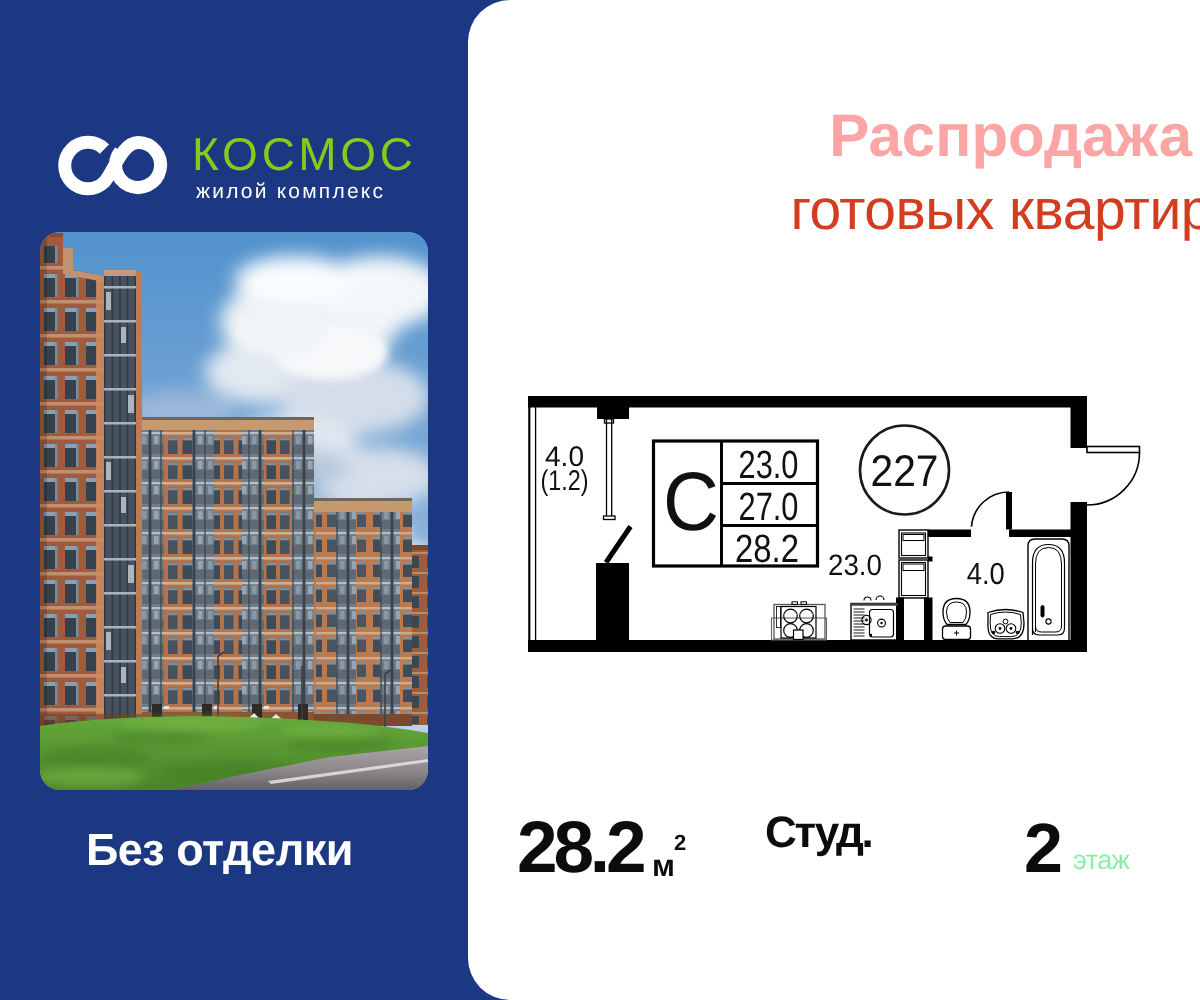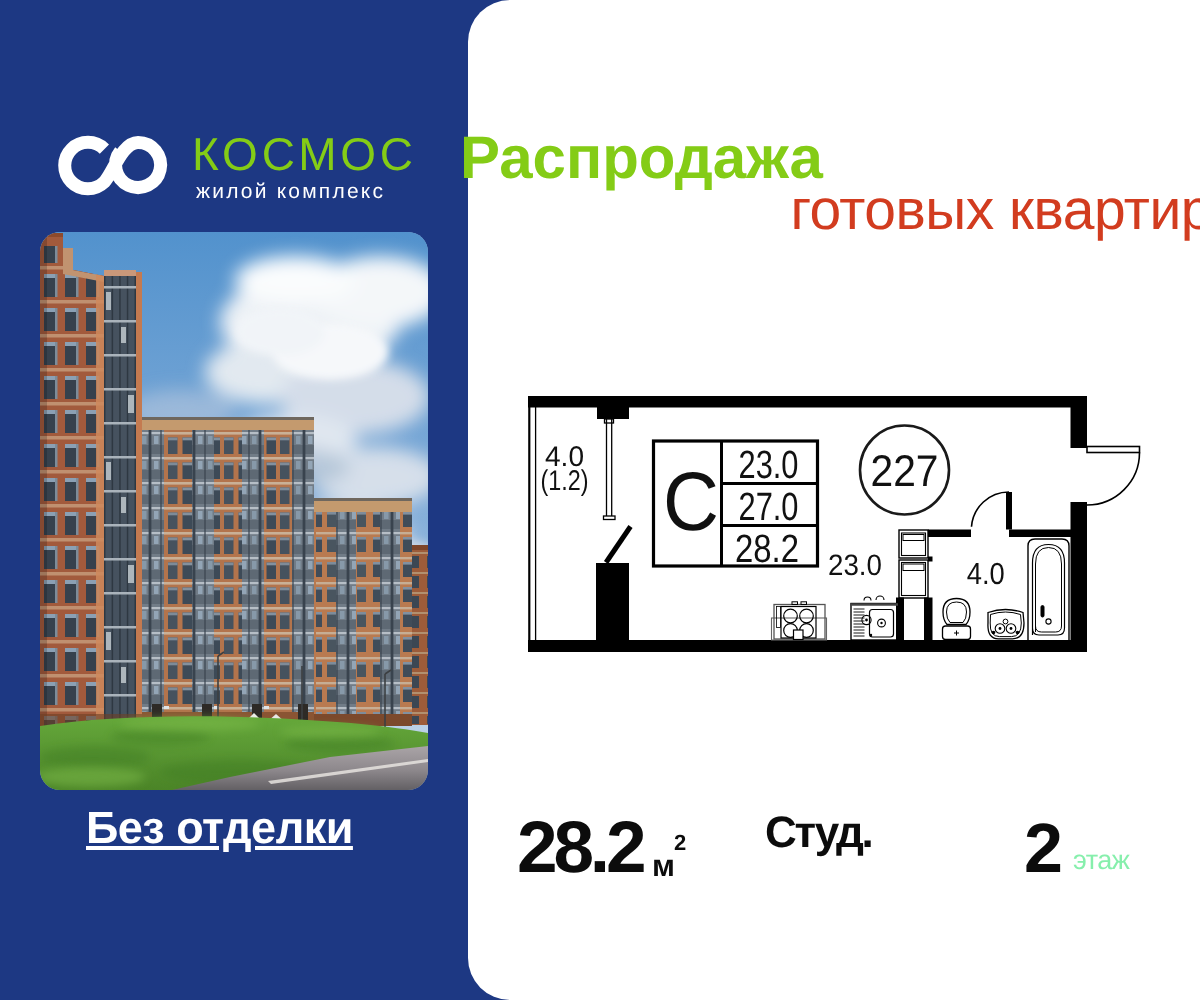--- a/index.html
+++ b/index.html
@@ -221,23 +221,23 @@
     <ellipse cx="150" cy="492" rx="70" ry="7"></ellipse>
     <ellipse cx="290" cy="500" rx="50" ry="6"></ellipse>
     <ellipse cx="50" cy="545" rx="55" ry="10"></ellipse>
   </g>
 
   <polygon points="132,558 388,558 388,514 290,525 190,545" fill="url(#roadg)"></polygon>
   <polygon points="228,549 388,527 388,530 231,552" fill="#e6e3df" opacity="0.85"></polygon>
 </svg>
 </div>
 
-<div class="abs" style="left:86px;top:802px;font-size:45px;font-weight:700;letter-spacing:-0.5px;color:#fff;text-decoration:underline;">Без отделки</div>
-
-<div class="abs" style="left:460px;top:123px;width:732px;text-align:left;color:#84cc16;font-weight:700;font-size:60px;letter-spacing:0px;">Распродажа</div>
+<div class="abs" style="left:86px;top:824px;font-size:45px;font-weight:700;letter-spacing:-0.5px;color:#fff;">Без отделки</div>
+
+<div class="abs" style="left:460px;top:101px;width:732px;text-align:right;color:#fca5a5;font-weight:700;font-size:60px;letter-spacing:0px;">Распродажа</div>
 
 <div class="abs" style="left:480px;top:177px;width:732px;text-align:right;color:#d23c1f;font-weight:400;font-size:57px;letter-spacing:-0.5px;">готовых квартир</div>
 
 <svg class="abs" style="left:520px;top:388px;" width="640" height="276" viewBox="520 388 640 276">
   <g fill="#000" stroke="none">
 
     <rect x="528" y="396" width="543" height="11.5"></rect>
 
     <rect x="1070.5" y="396" width="16.5" height="52"></rect>
 

